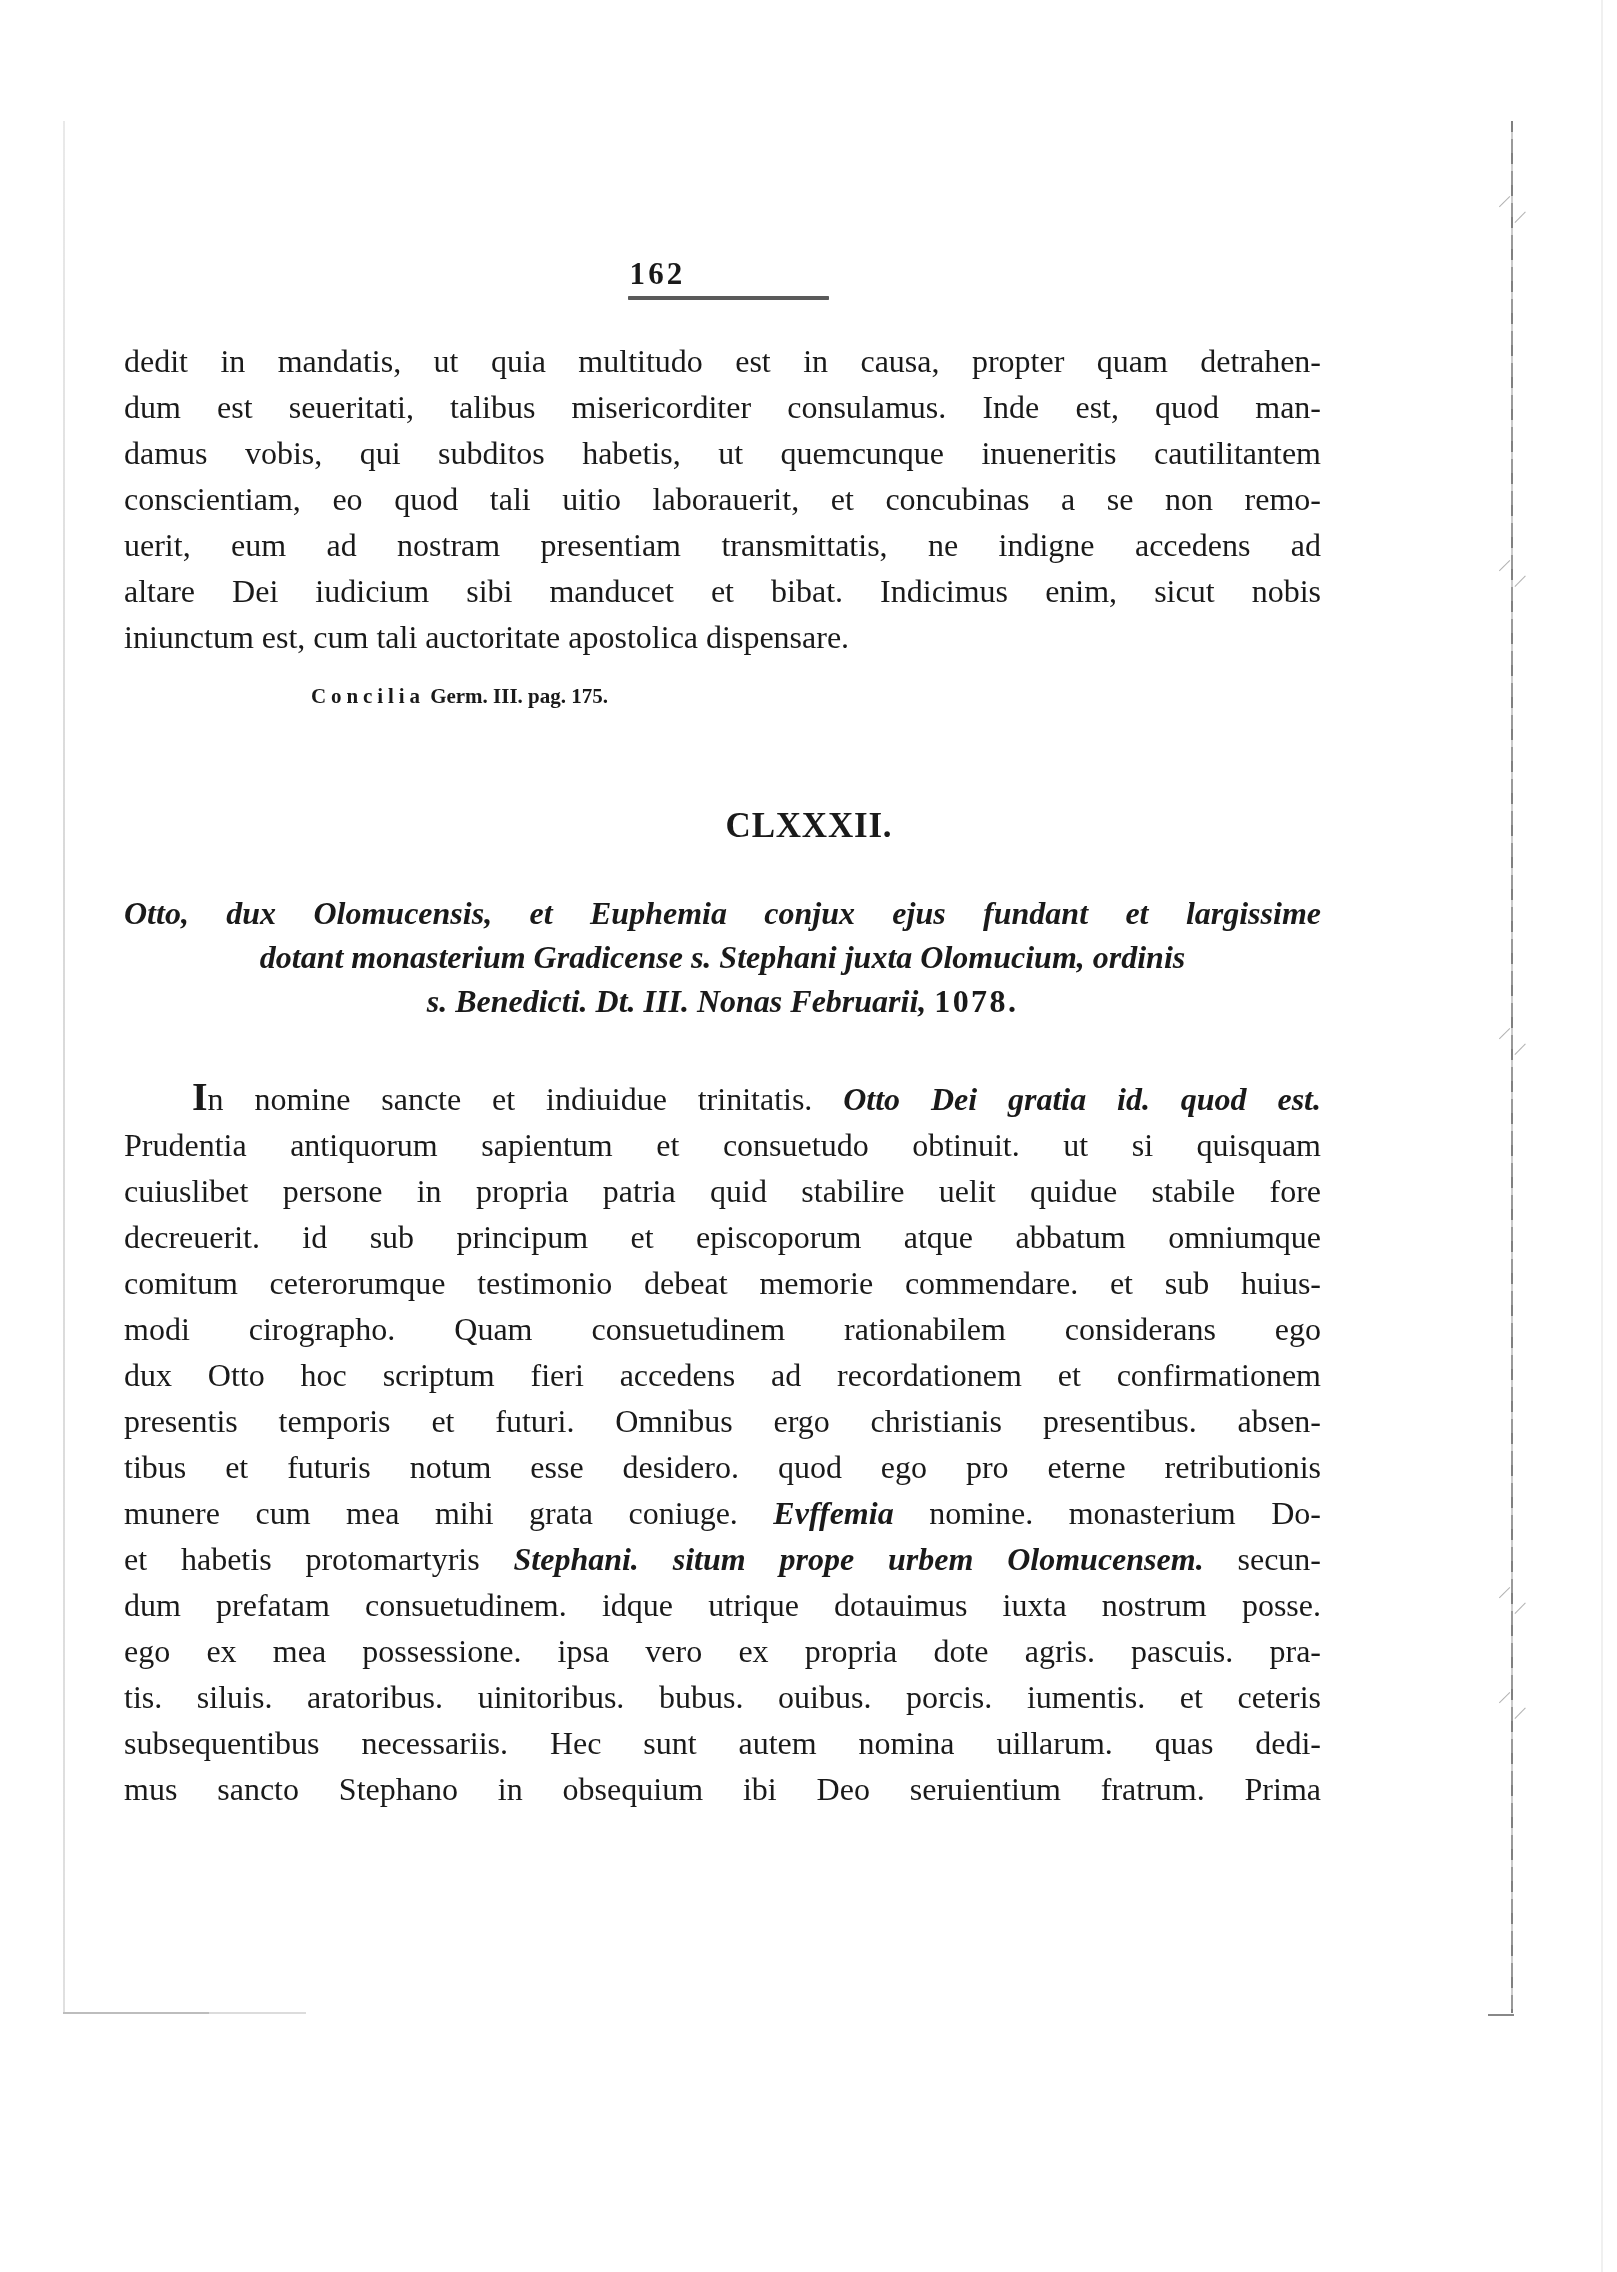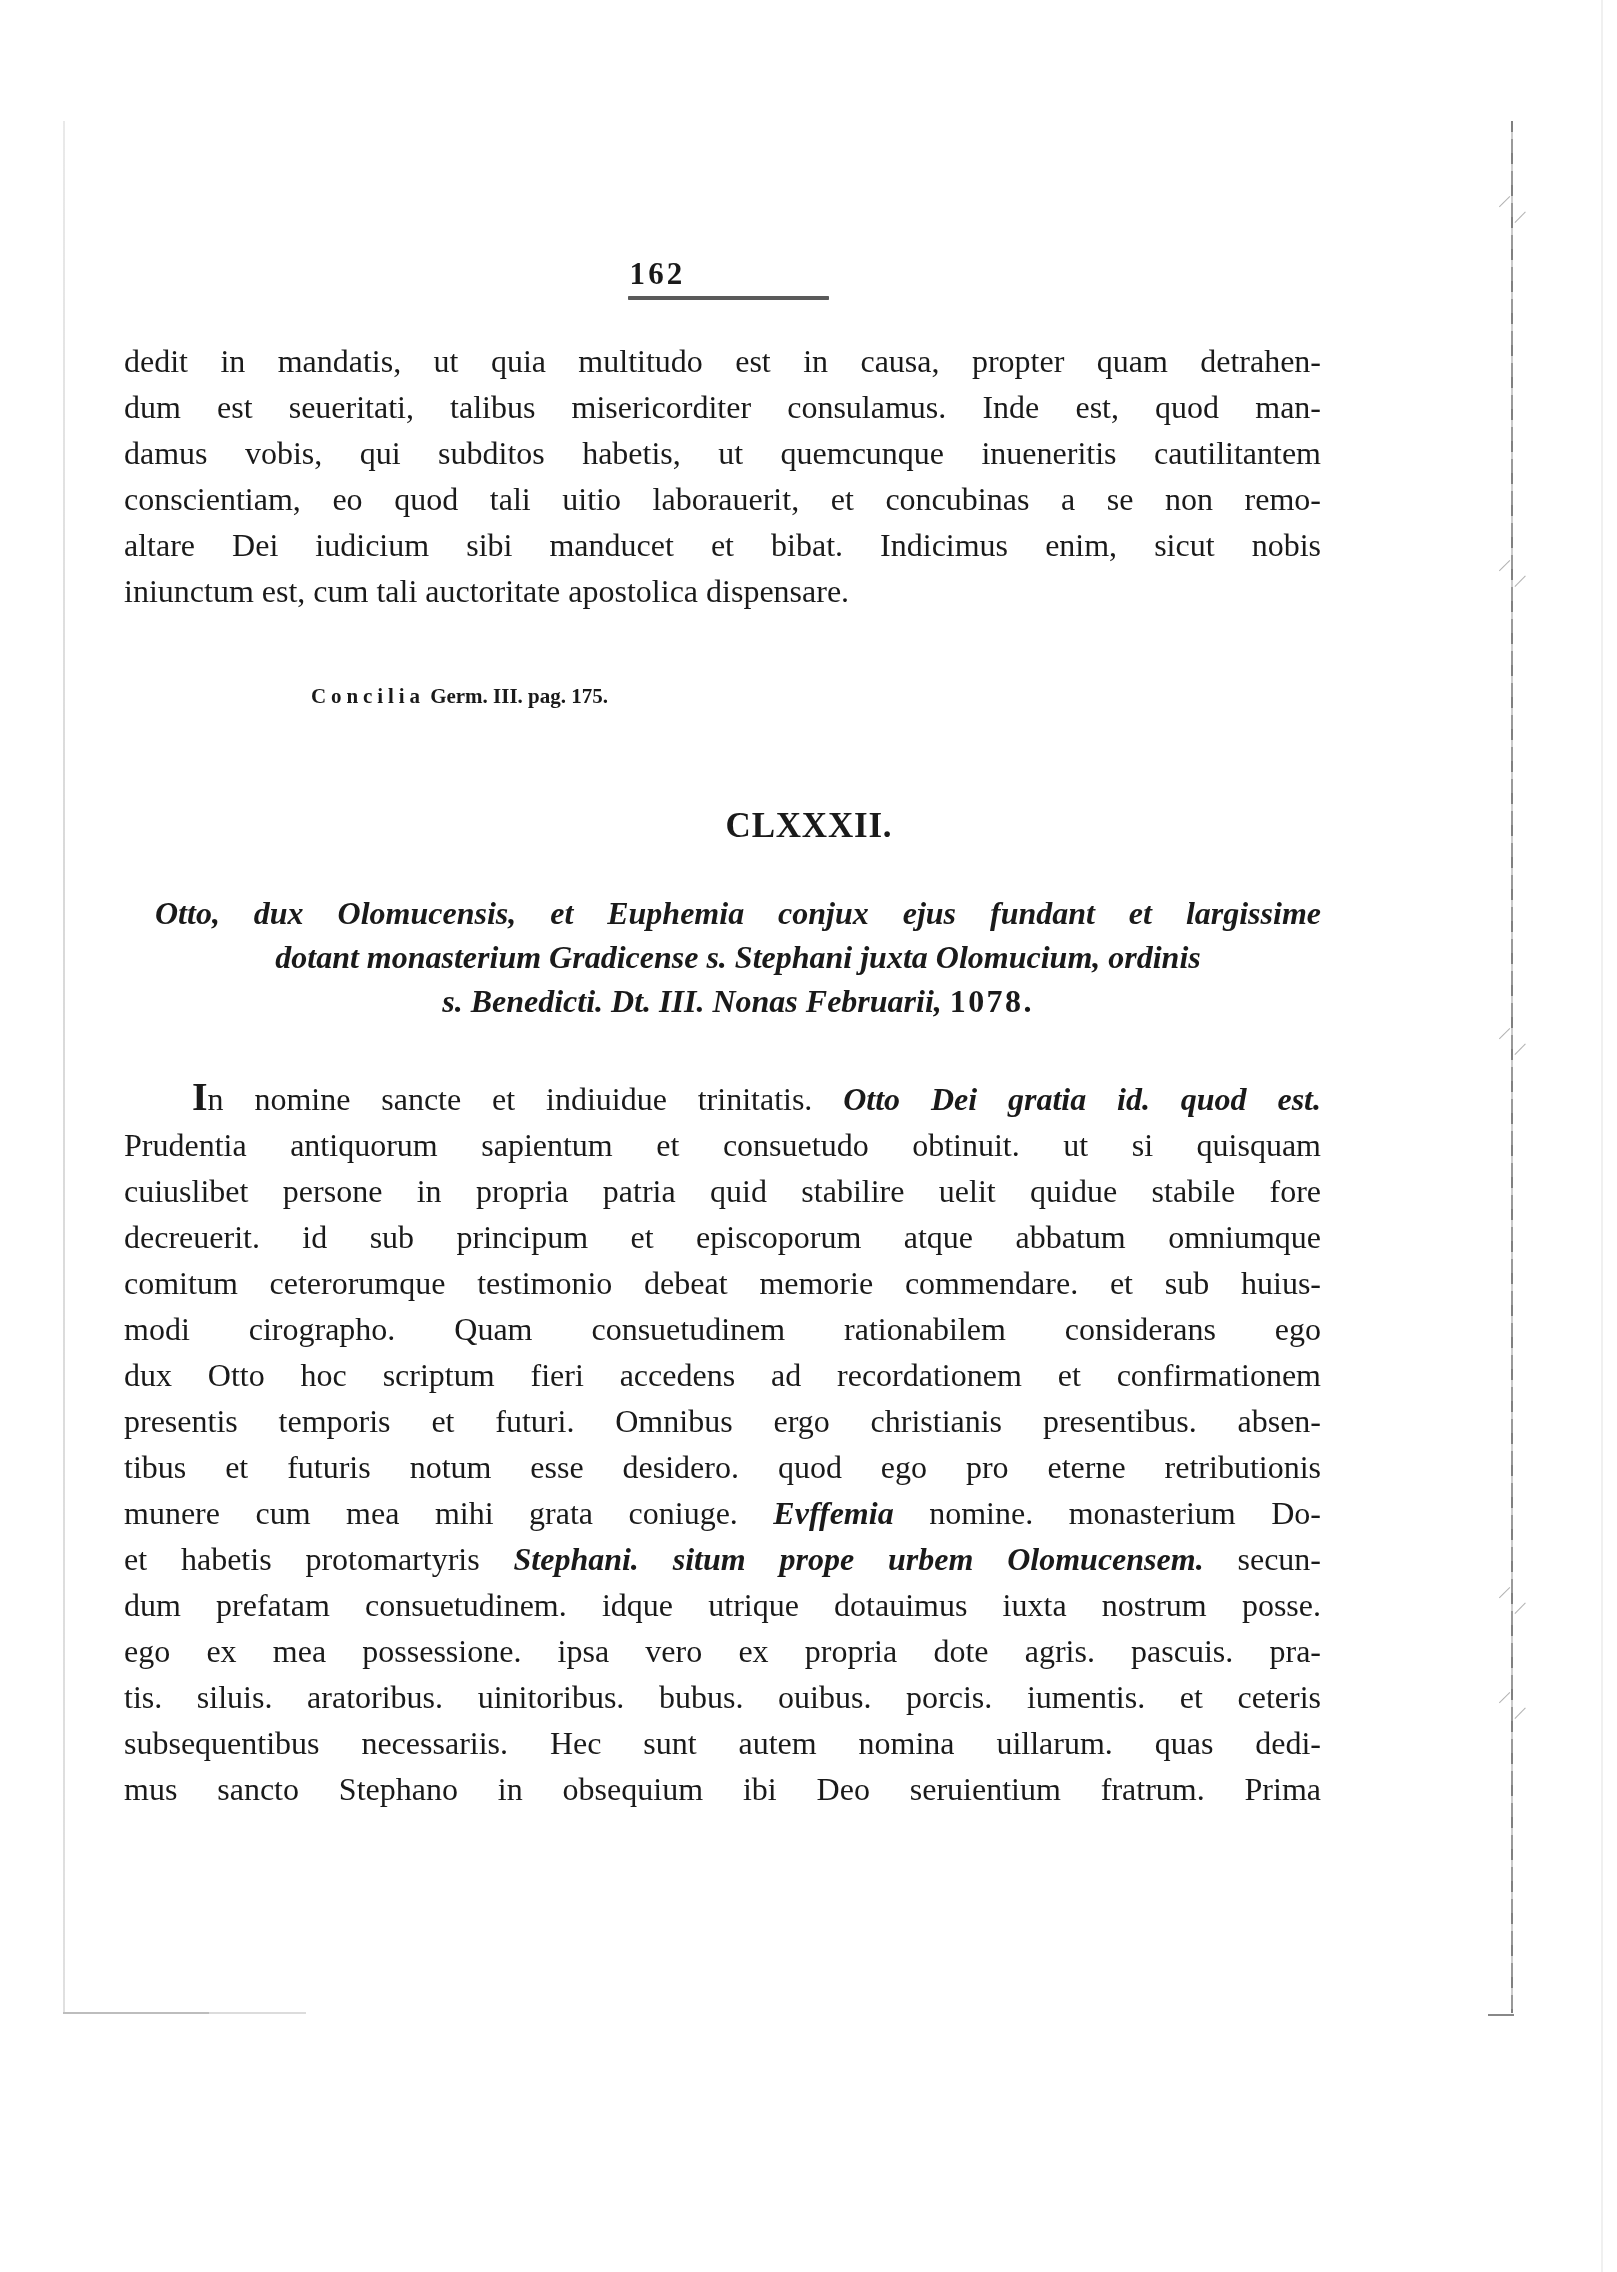--- a/index.html
+++ b/index.html
@@ -66,21 +66,21 @@
     .doc-number {
       position: absolute; left: 0; width: 1618px; top: 806px;
       text-align: center; font-size: 35px; font-weight: bold; letter-spacing: 0.8px;
     }
 
     .doc-heading {
       position: absolute; left: 124px; width: 1197px; top: 891px;
       font-size: 32px; line-height: 44px; font-style: italic; font-weight: bold;
       text-align: center;
     }
-    .doc-heading .line { display: block; margin-left: 31px; }
+    .doc-heading .line { display: block; }
     .doc-heading .line.first { text-align: justify; text-align-last: justify; }
     .doc-heading .year { font-style: normal; letter-spacing: 2.4px; }
 
     .body-text { top: 1074px; }
     .initial { font-weight: bold; font-size: 40px; }
     .it { font-style: italic; font-weight: bold; }
   </style>
 </head>
 <body>
 
@@ -97,20 +97,21 @@
 <div class="scan-paper-edge"></div>
 
 <div class="page-number">162</div>
 <div class="page-rule"></div>
 
 <div class="text-block prev-text">
   <span class="line">dedit in mandatis, ut quia multitudo est in causa, propter quam detrahen-</span>
   <span class="line">dum est seueritati, talibus misericorditer consulamus. Inde est, quod man-</span>
   <span class="line">damus vobis, qui subditos habetis, ut quemcunque inueneritis cautilitantem</span>
   <span class="line">conscientiam, eo quod tali uitio laborauerit, et concubinas a se non remo-</span>
+  <span class="line">uerit, eum ad nostram presentiam transmittatis, ne indigne accedens ad</span>
   <span class="line">altare Dei iudicium sibi manducet et bibat. Indicimus enim, sicut nobis</span>
   <span class="line last">iniunctum est, cum tali auctoritate apostolica dispensare.</span>
 </div>
 
 <div class="citation">
   <span class="spaced">Concilia</span>
   <span>Germ. III. pag. 175.</span>
 </div>
 
 <div class="doc-number">CLXXXII.</div>

